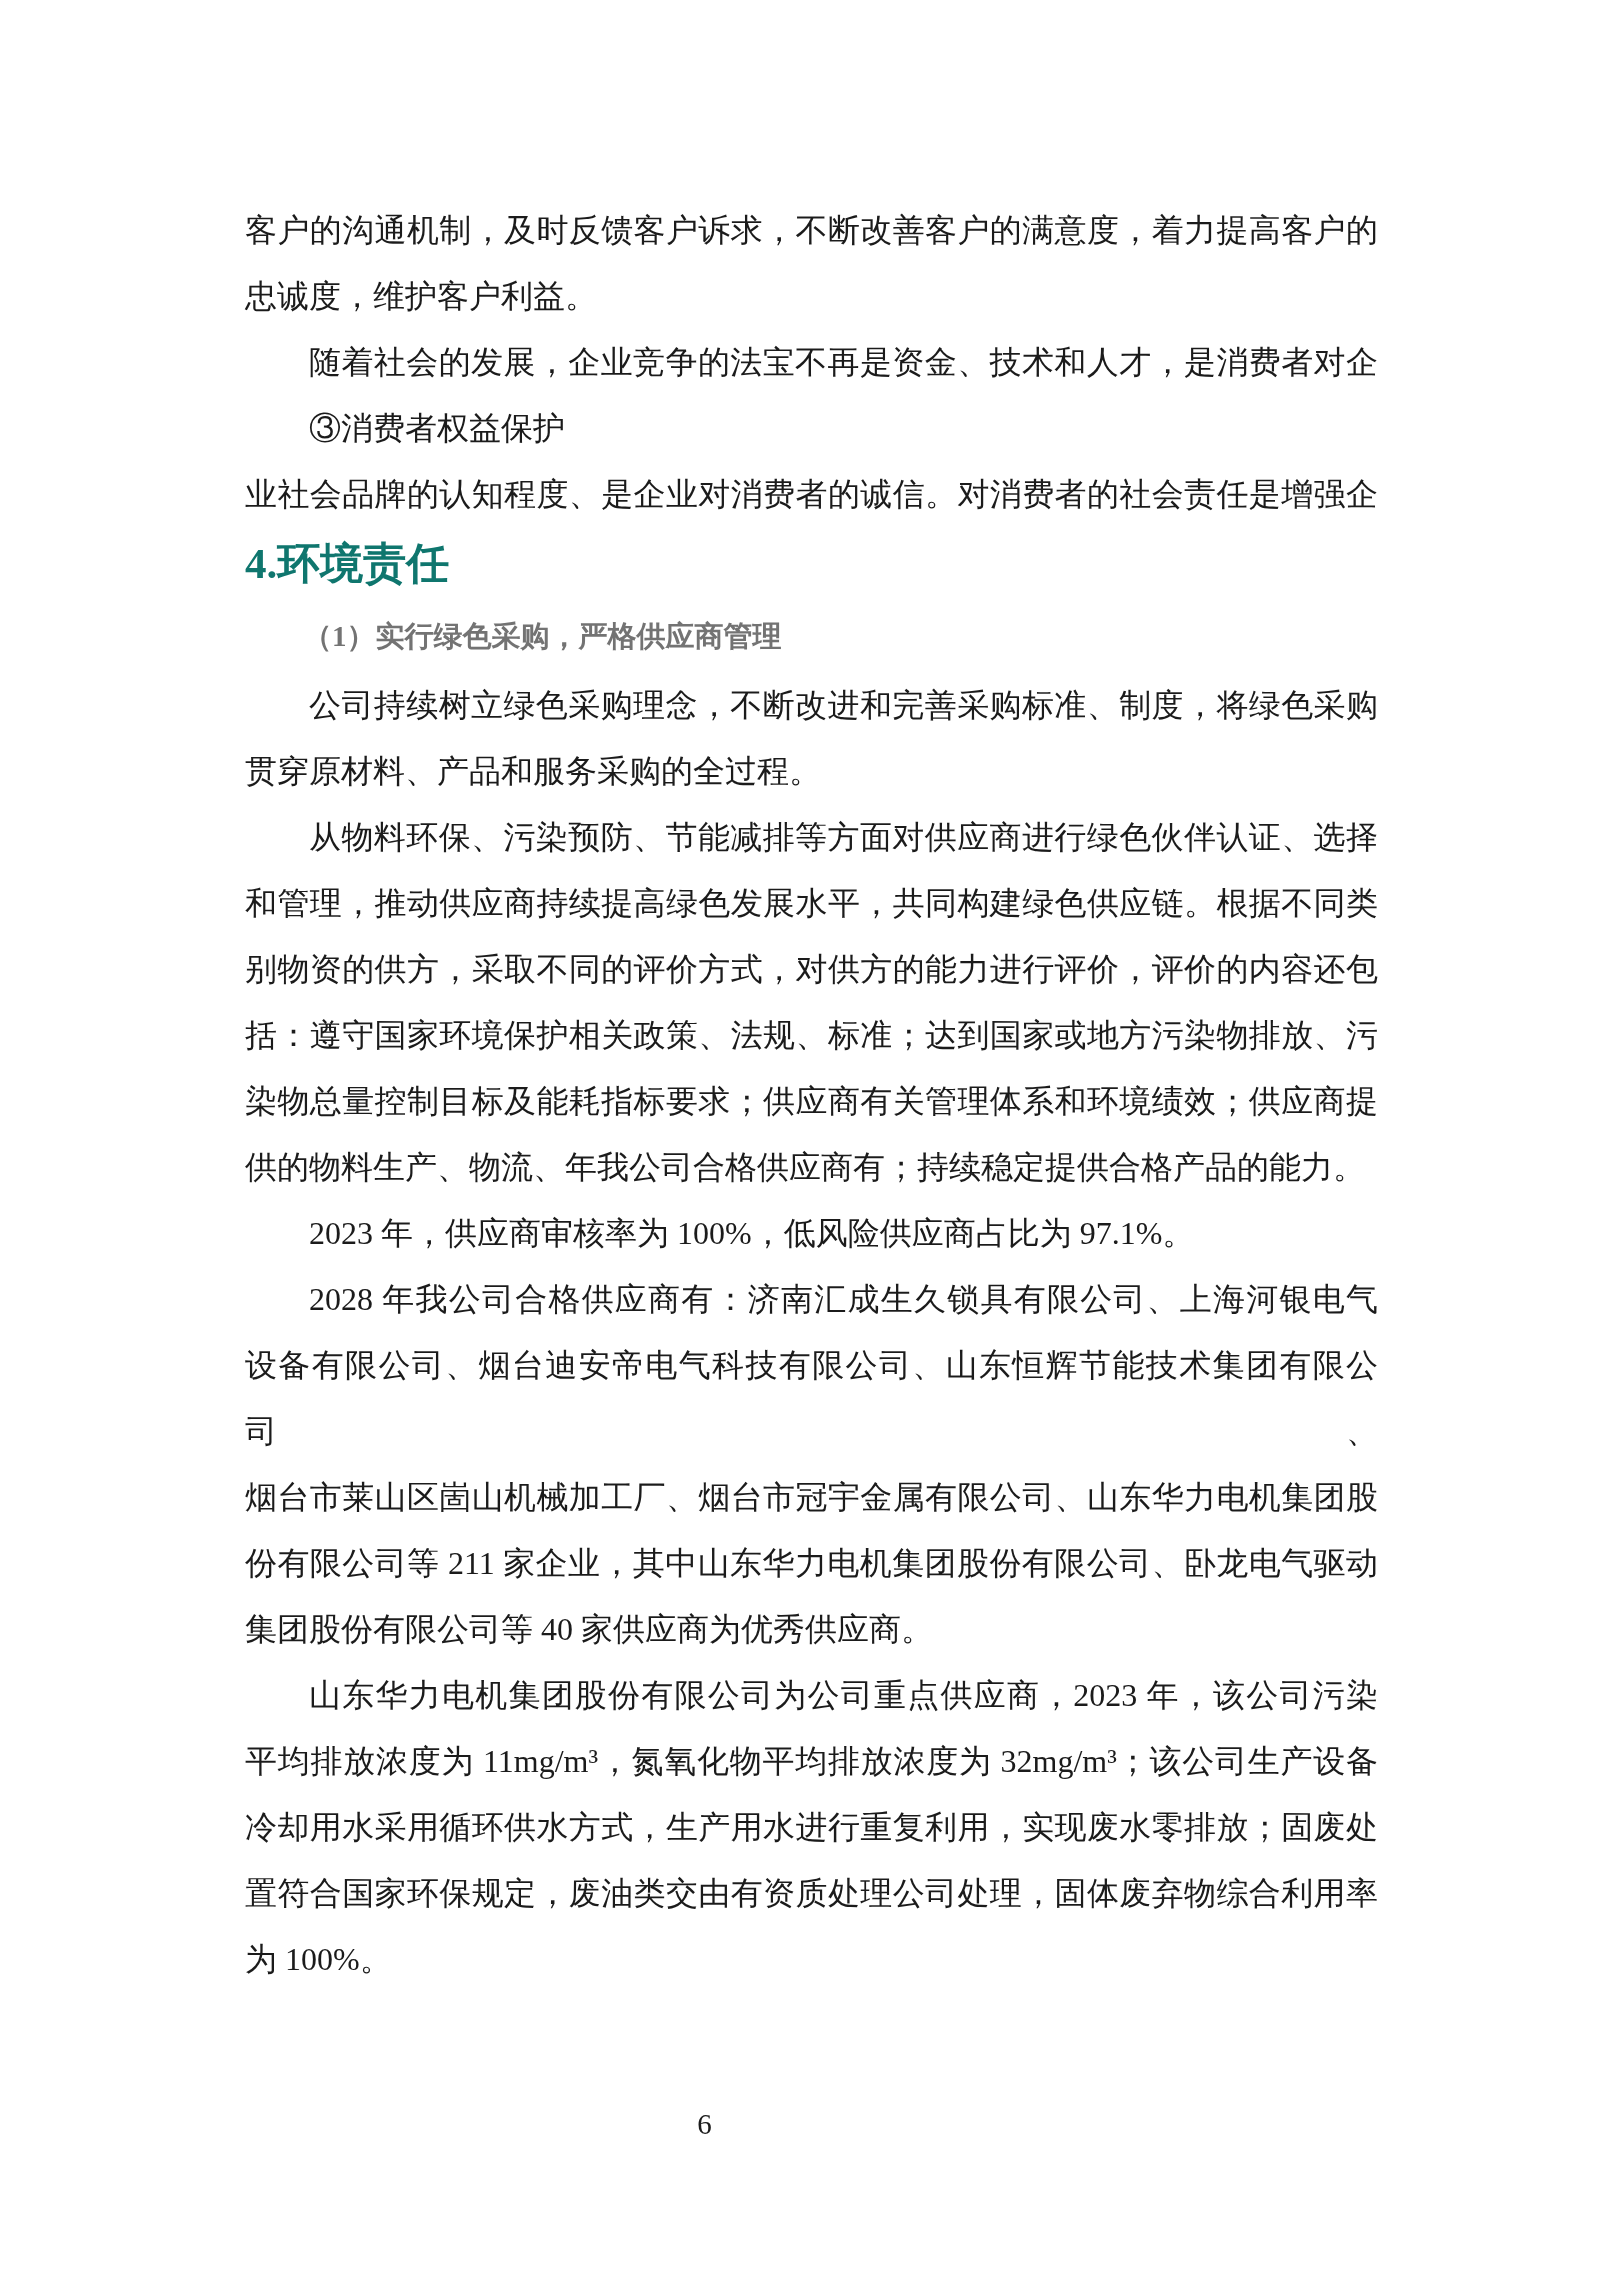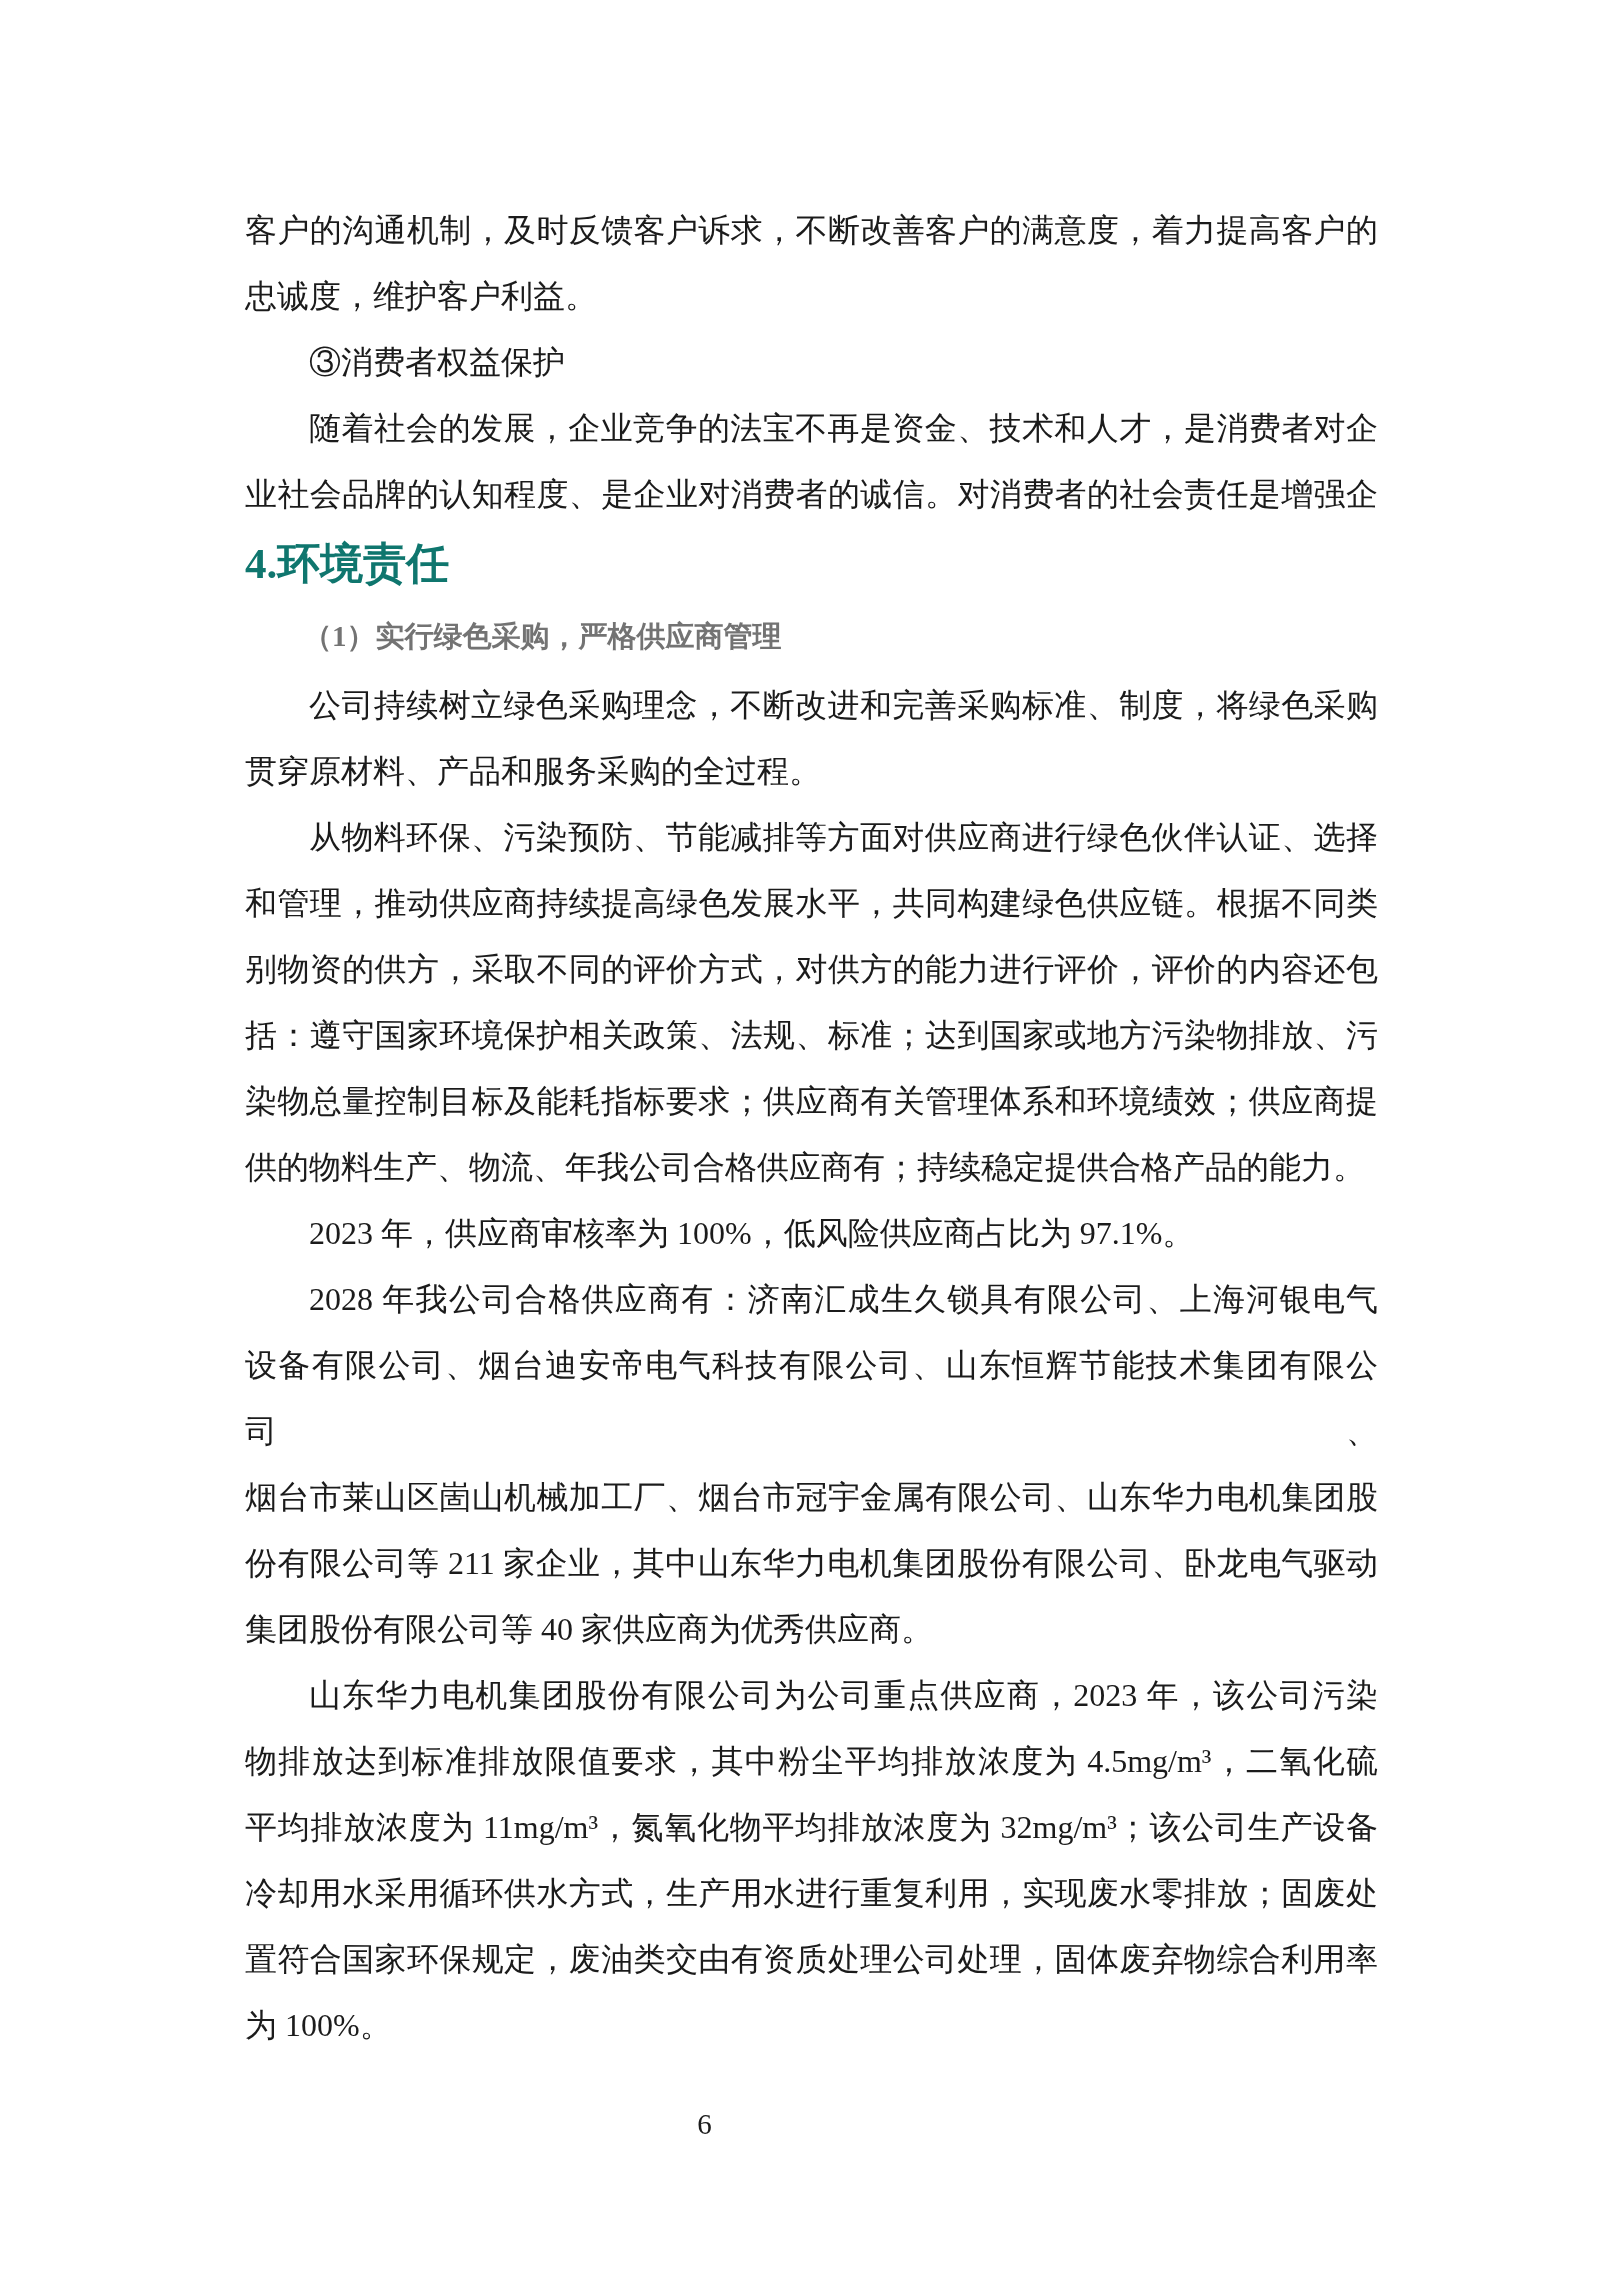--- a/index.html
+++ b/index.html
@@ -60,41 +60,40 @@
     color: #1b1b1b;
   }
 </style>
 </head>
 <body>
 
 <div class="page">
   <div class="content">
       <div class="line fill">客户的沟通机制，及时反馈客户诉求，不断改善客户的满意度，着力提高客户的</div>
       <div class="line">忠诚度，维护客户利益。</div>
+      <div class="line indent2 fill">随着社会的发展，企业竞争的法宝不再是资金、技术和人才，是消费者对企</div>
       <div class="line indent2">③消费者权益保护</div>
-      <div class="line indent2 fill">随着社会的发展，企业竞争的法宝不再是资金、技术和人才，是消费者对企</div>
       <div class="line fill">业社会品牌的认知程度、是企业对消费者的诚信。对消费者的社会责任是增强企</div>
       <div class="line h1">4.环境责任</div>
       <div class="line h2 indent2">（1）实行绿色采购，严格供应商管理</div>
       <div class="line indent2 fill">公司持续树立绿色采购理念，不断改进和完善采购标准、制度，将绿色采购</div>
       <div class="line">贯穿原材料、产品和服务采购的全过程。</div>
       <div class="line indent2 fill">从物料环保、污染预防、节能减排等方面对供应商进行绿色伙伴认证、选择</div>
       <div class="line fill">和管理，推动供应商持续提高绿色发展水平，共同构建绿色供应链。根据不同类</div>
       <div class="line fill">别物资的供方，采取不同的评价方式，对供方的能力进行评价，评价的内容还包</div>
       <div class="line fill">括：遵守国家环境保护相关政策、法规、标准；达到国家或地方污染物排放、污</div>
       <div class="line fill">染物总量控制目标及能耗指标要求；供应商有关管理体系和环境绩效；供应商提</div>
       <div class="line">供的物料生产、物流、年我公司合格供应商有；持续稳定提供合格产品的能力。</div>
       <div class="line indent2">2023 年，供应商审核率为 100%，低风险供应商占比为 97.1%。</div>
       <div class="line indent2 fill">2028 年我公司合格供应商有：济南汇成生久锁具有限公司、上海河银电气</div>
       <div class="line fill">设备有限公司、烟台迪安帝电气科技有限公司、山东恒辉节能技术集团有限公司、</div>
       <div class="line fill">烟台市莱山区崮山机械加工厂、烟台市冠宇金属有限公司、山东华力电机集团股</div>
       <div class="line fill">份有限公司等 211 家企业，其中山东华力电机集团股份有限公司、卧龙电气驱动</div>
       <div class="line">集团股份有限公司等 40 家供应商为优秀供应商。</div>
       <div class="line indent2 fill">山东华力电机集团股份有限公司为公司重点供应商，2023 年，该公司污染</div>
-      <div class="line fill">物排放达到标准排放限值要求，其中粉尘平均排放浓度为 4.5mg/m³，二氧化硫</div>
       <div class="line fill">平均排放浓度为 11mg/m³，氮氧化物平均排放浓度为 32mg/m³；该公司生产设备</div>
       <div class="line fill">冷却用水采用循环供水方式，生产用水进行重复利用，实现废水零排放；固废处</div>
       <div class="line fill">置符合国家环保规定，废油类交由有资质处理公司处理，固体废弃物综合利用率</div>
       <div class="line">为 100%。</div>
     </div>
   <div class="page-footer">6</div>
 </div>
 
 
 </body></html>

